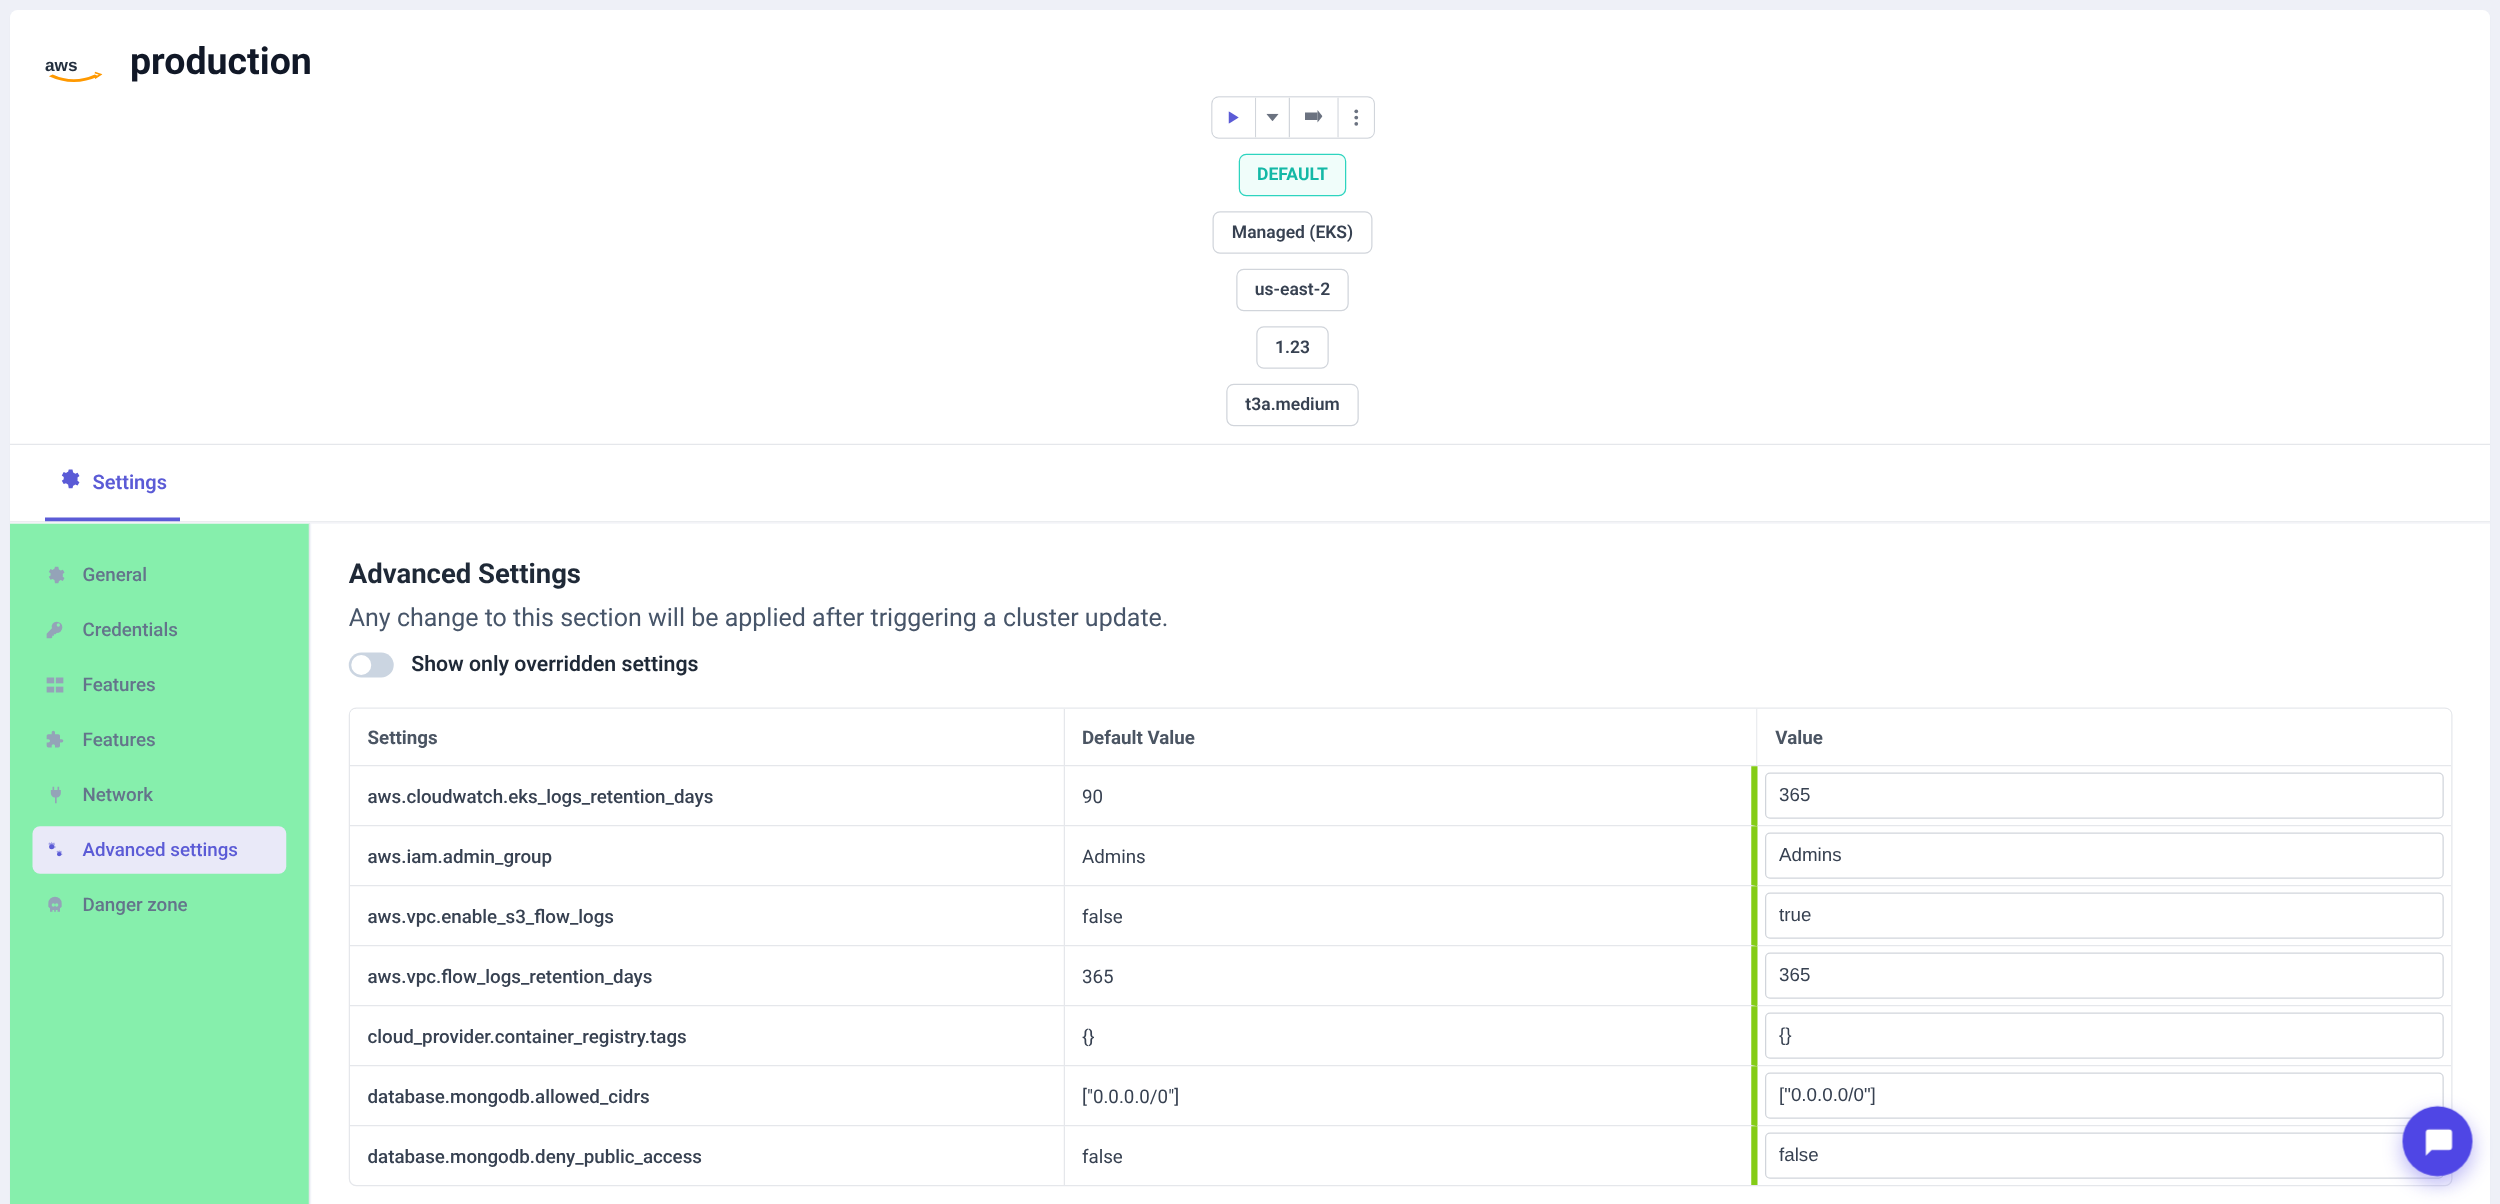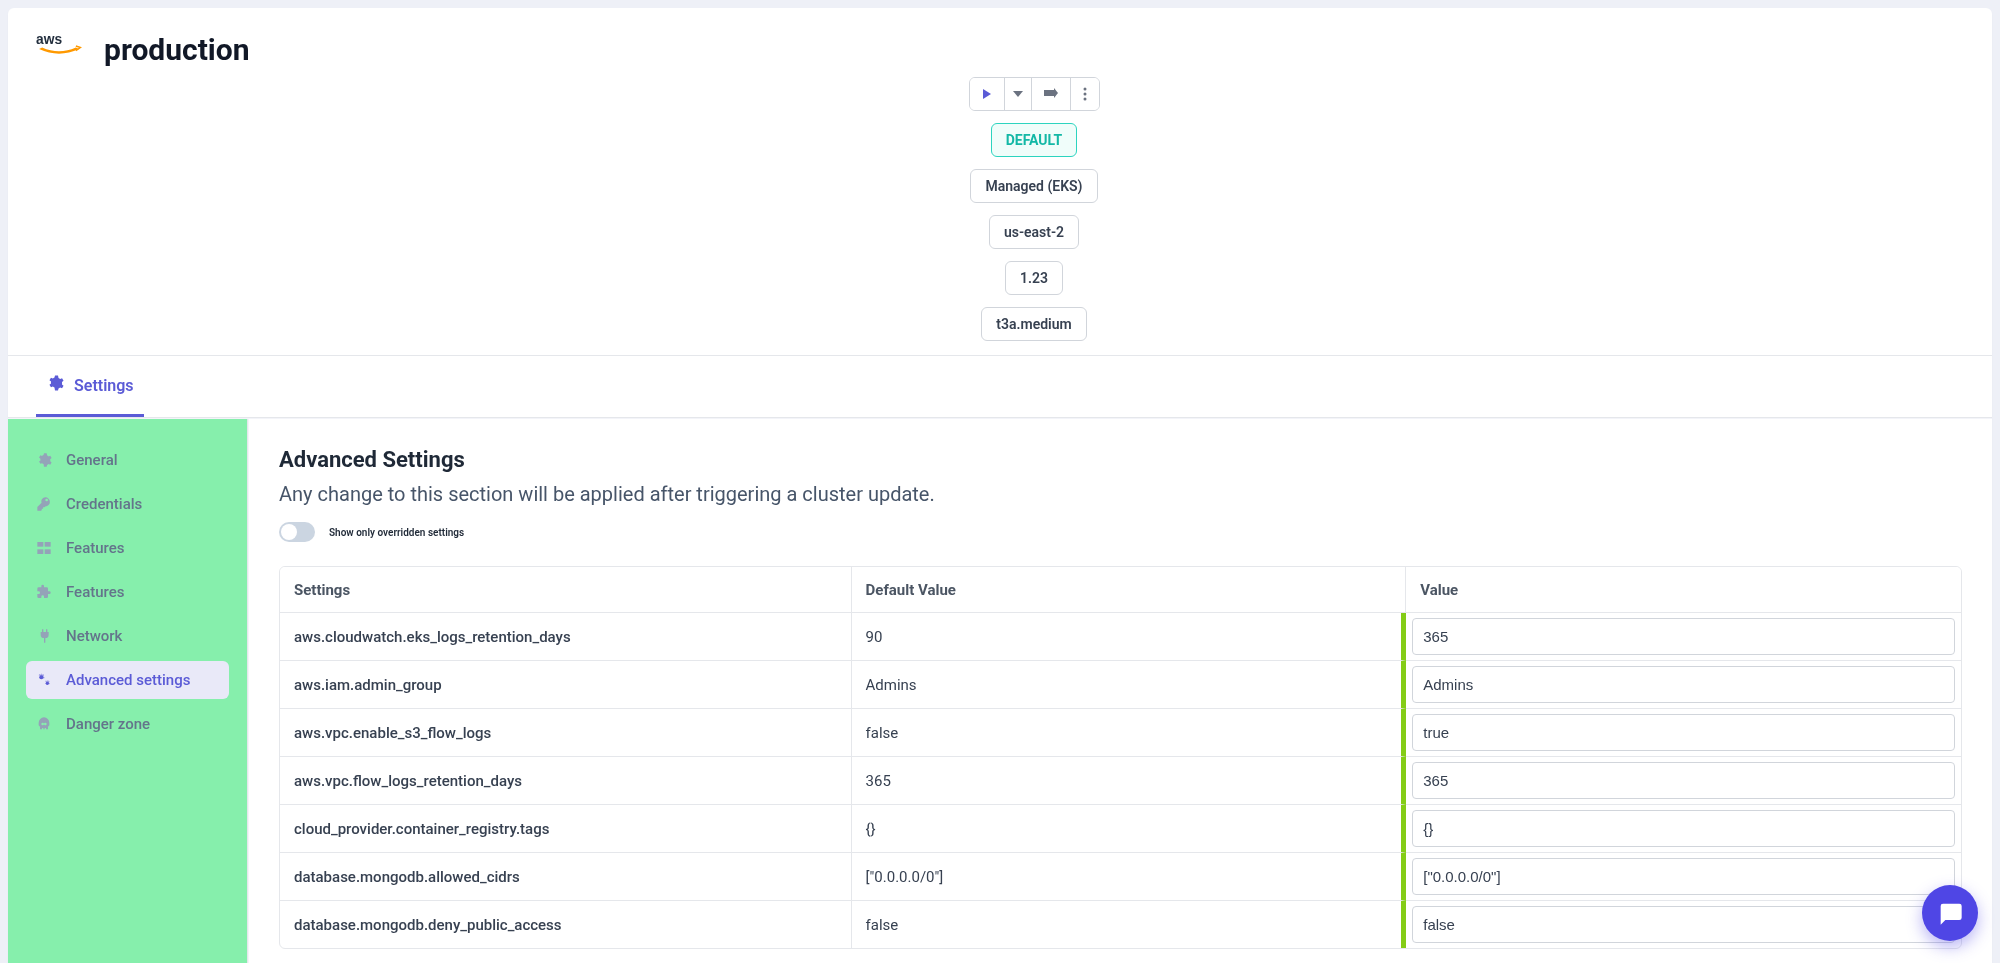--- a/index.html
+++ b/index.html
@@ -20,20 +20,21 @@
   .header {
     display: flex;
     align-items: flex-start;
     padding: 24px 28px 14px 28px;
     border-bottom: 1px solid #e5e7eb;
     gap: 16px;
   }
   .aws-logo {
     width: 46px;
     height: 46px;
+    margin-top: 12px;
     margin-right: 6px;
     flex-shrink: 0;
   }
   .header-main { flex: 1; }
   .title {
     font-size: 30px;
     font-weight: 700;
     color: #111827;
     margin-bottom: 10px;
   }
@@ -172,21 +173,21 @@
     cursor: pointer;
   }
   .toggle::after {
     content: "";
     position: absolute;
     left: 2px; top: 2px;
     width: 16px; height: 16px;
     background: #fff;
     border-radius: 50%;
   }
-  .toggle-label { font-size: 10px; font-weight: 600; color: #1f2937; }
+  .toggle-label { font-size: 17px; font-weight: 600; color: #1f2937; }
 
   .table {
     width: 100%;
     border: 1px solid #e5e7eb;
     border-radius: 6px;
     border-collapse: separate;
     border-spacing: 0;
     overflow: hidden;
   }
   .table th, .table td {

